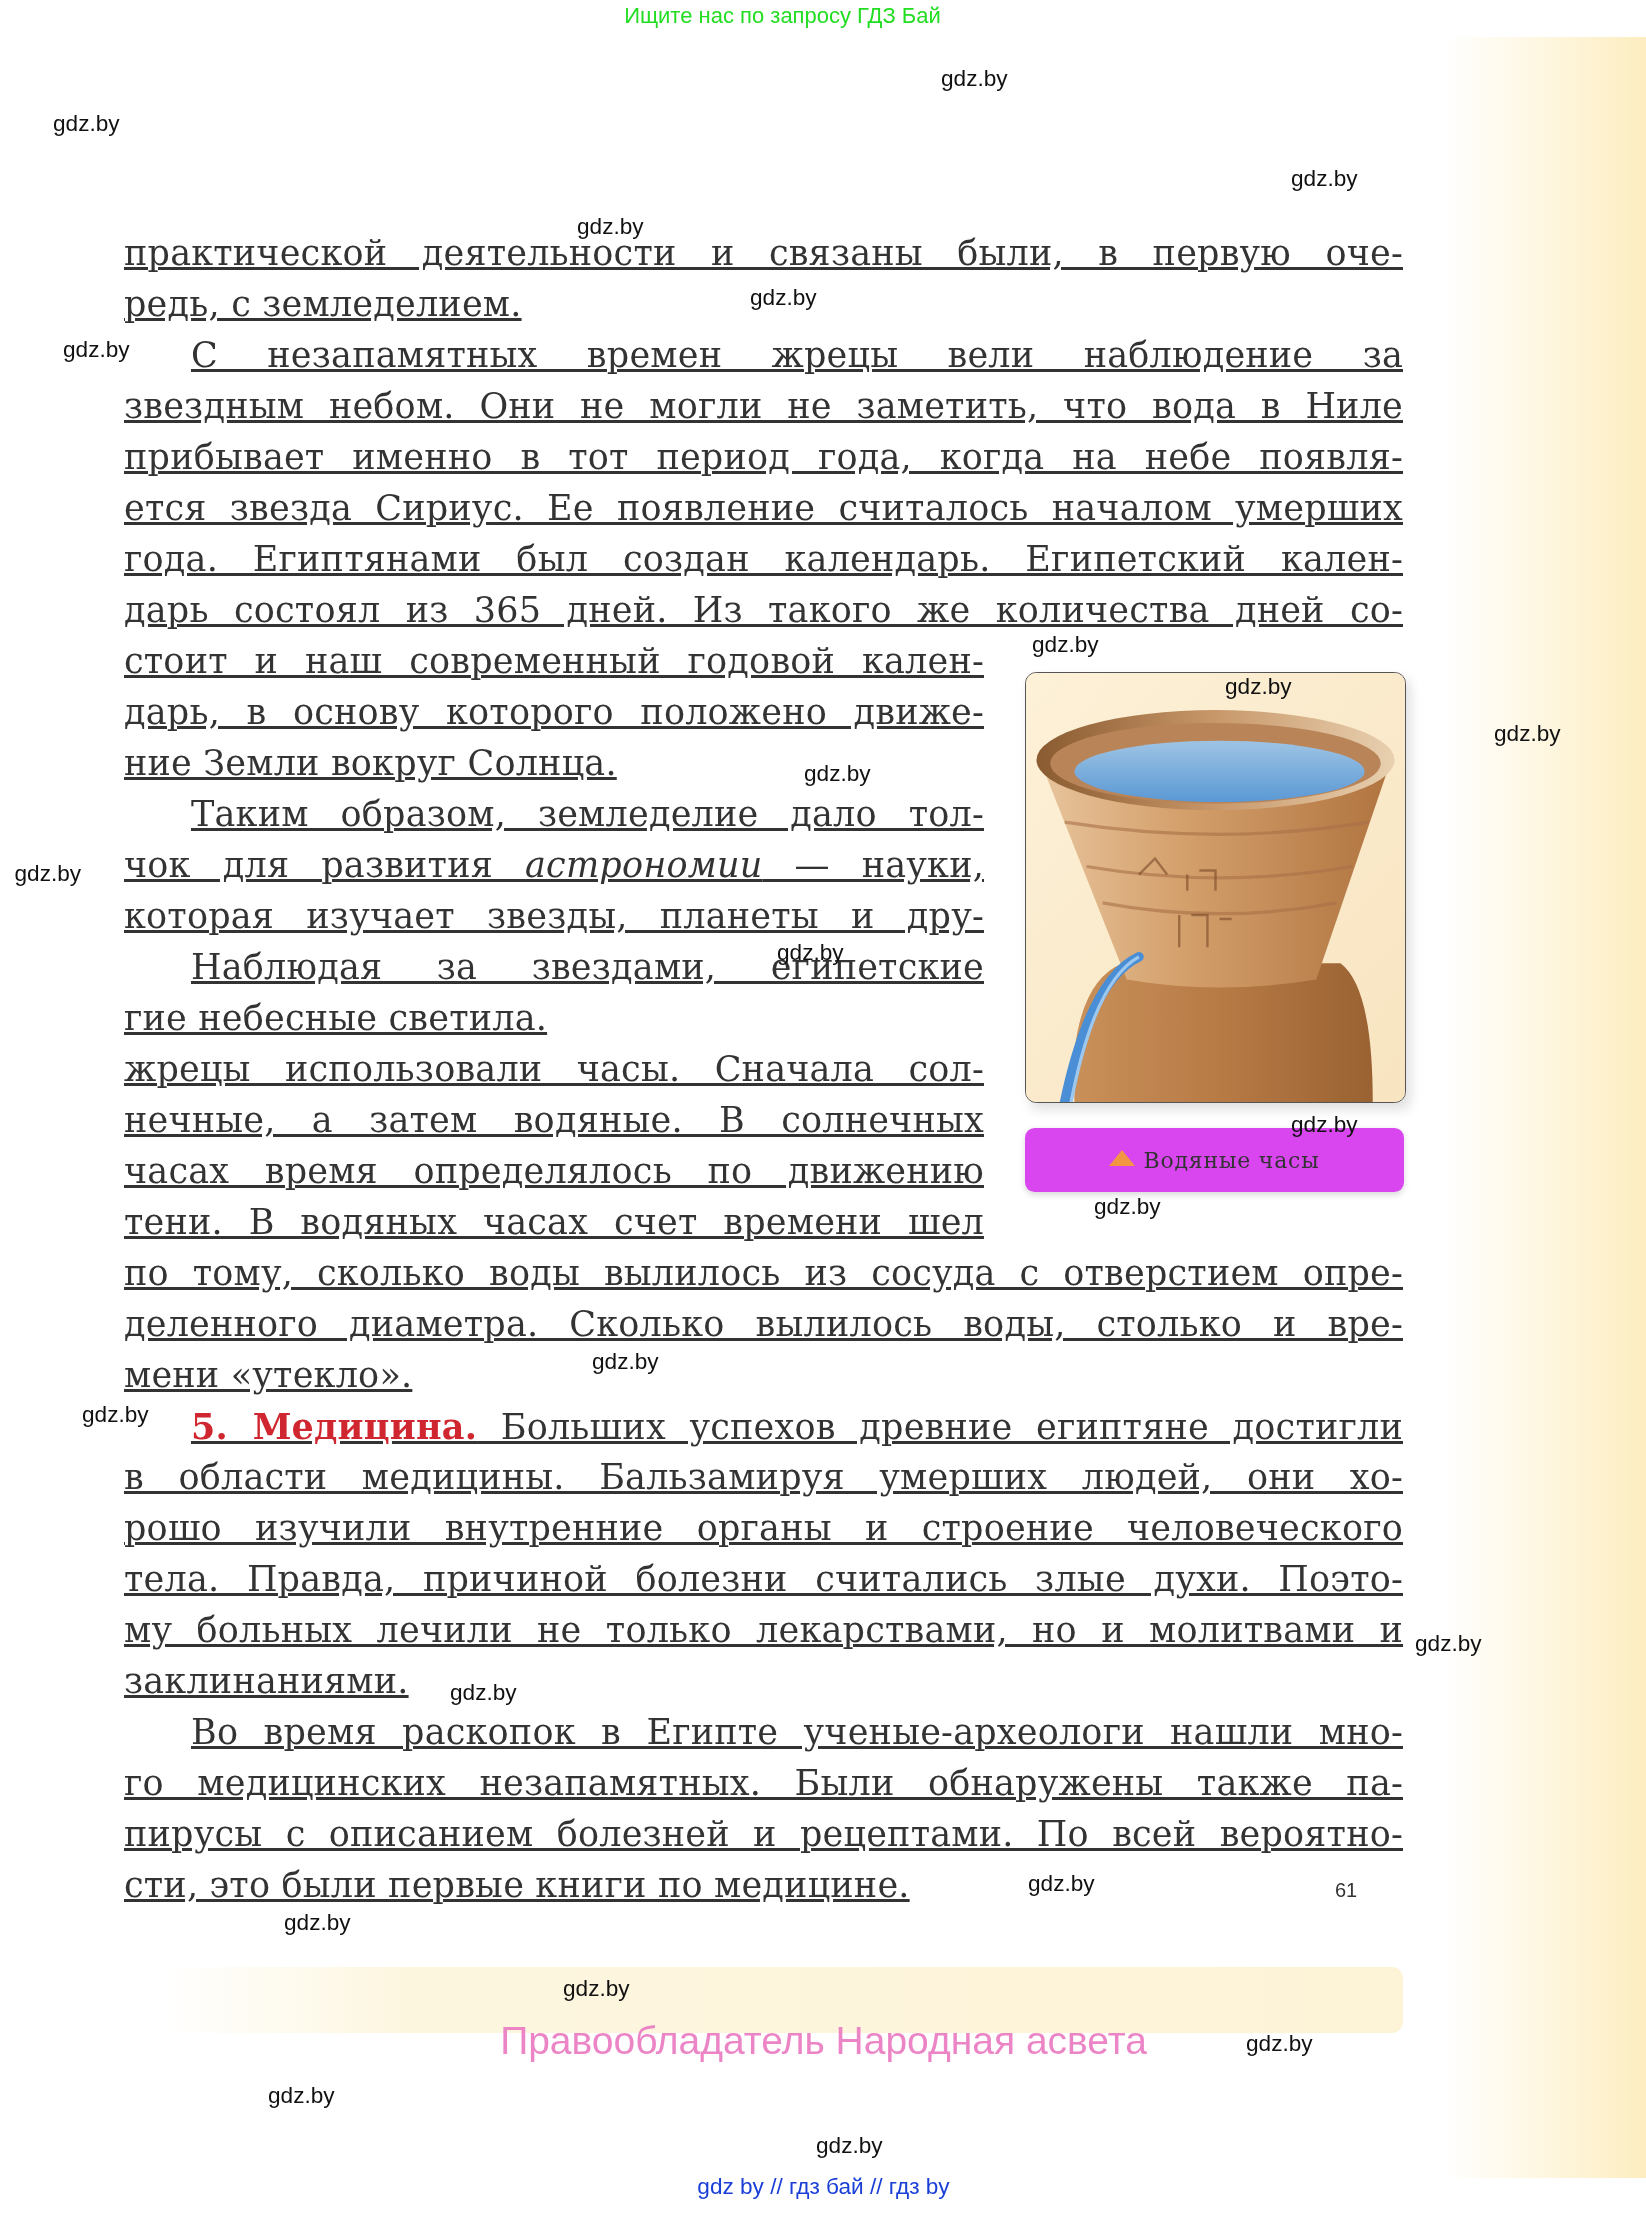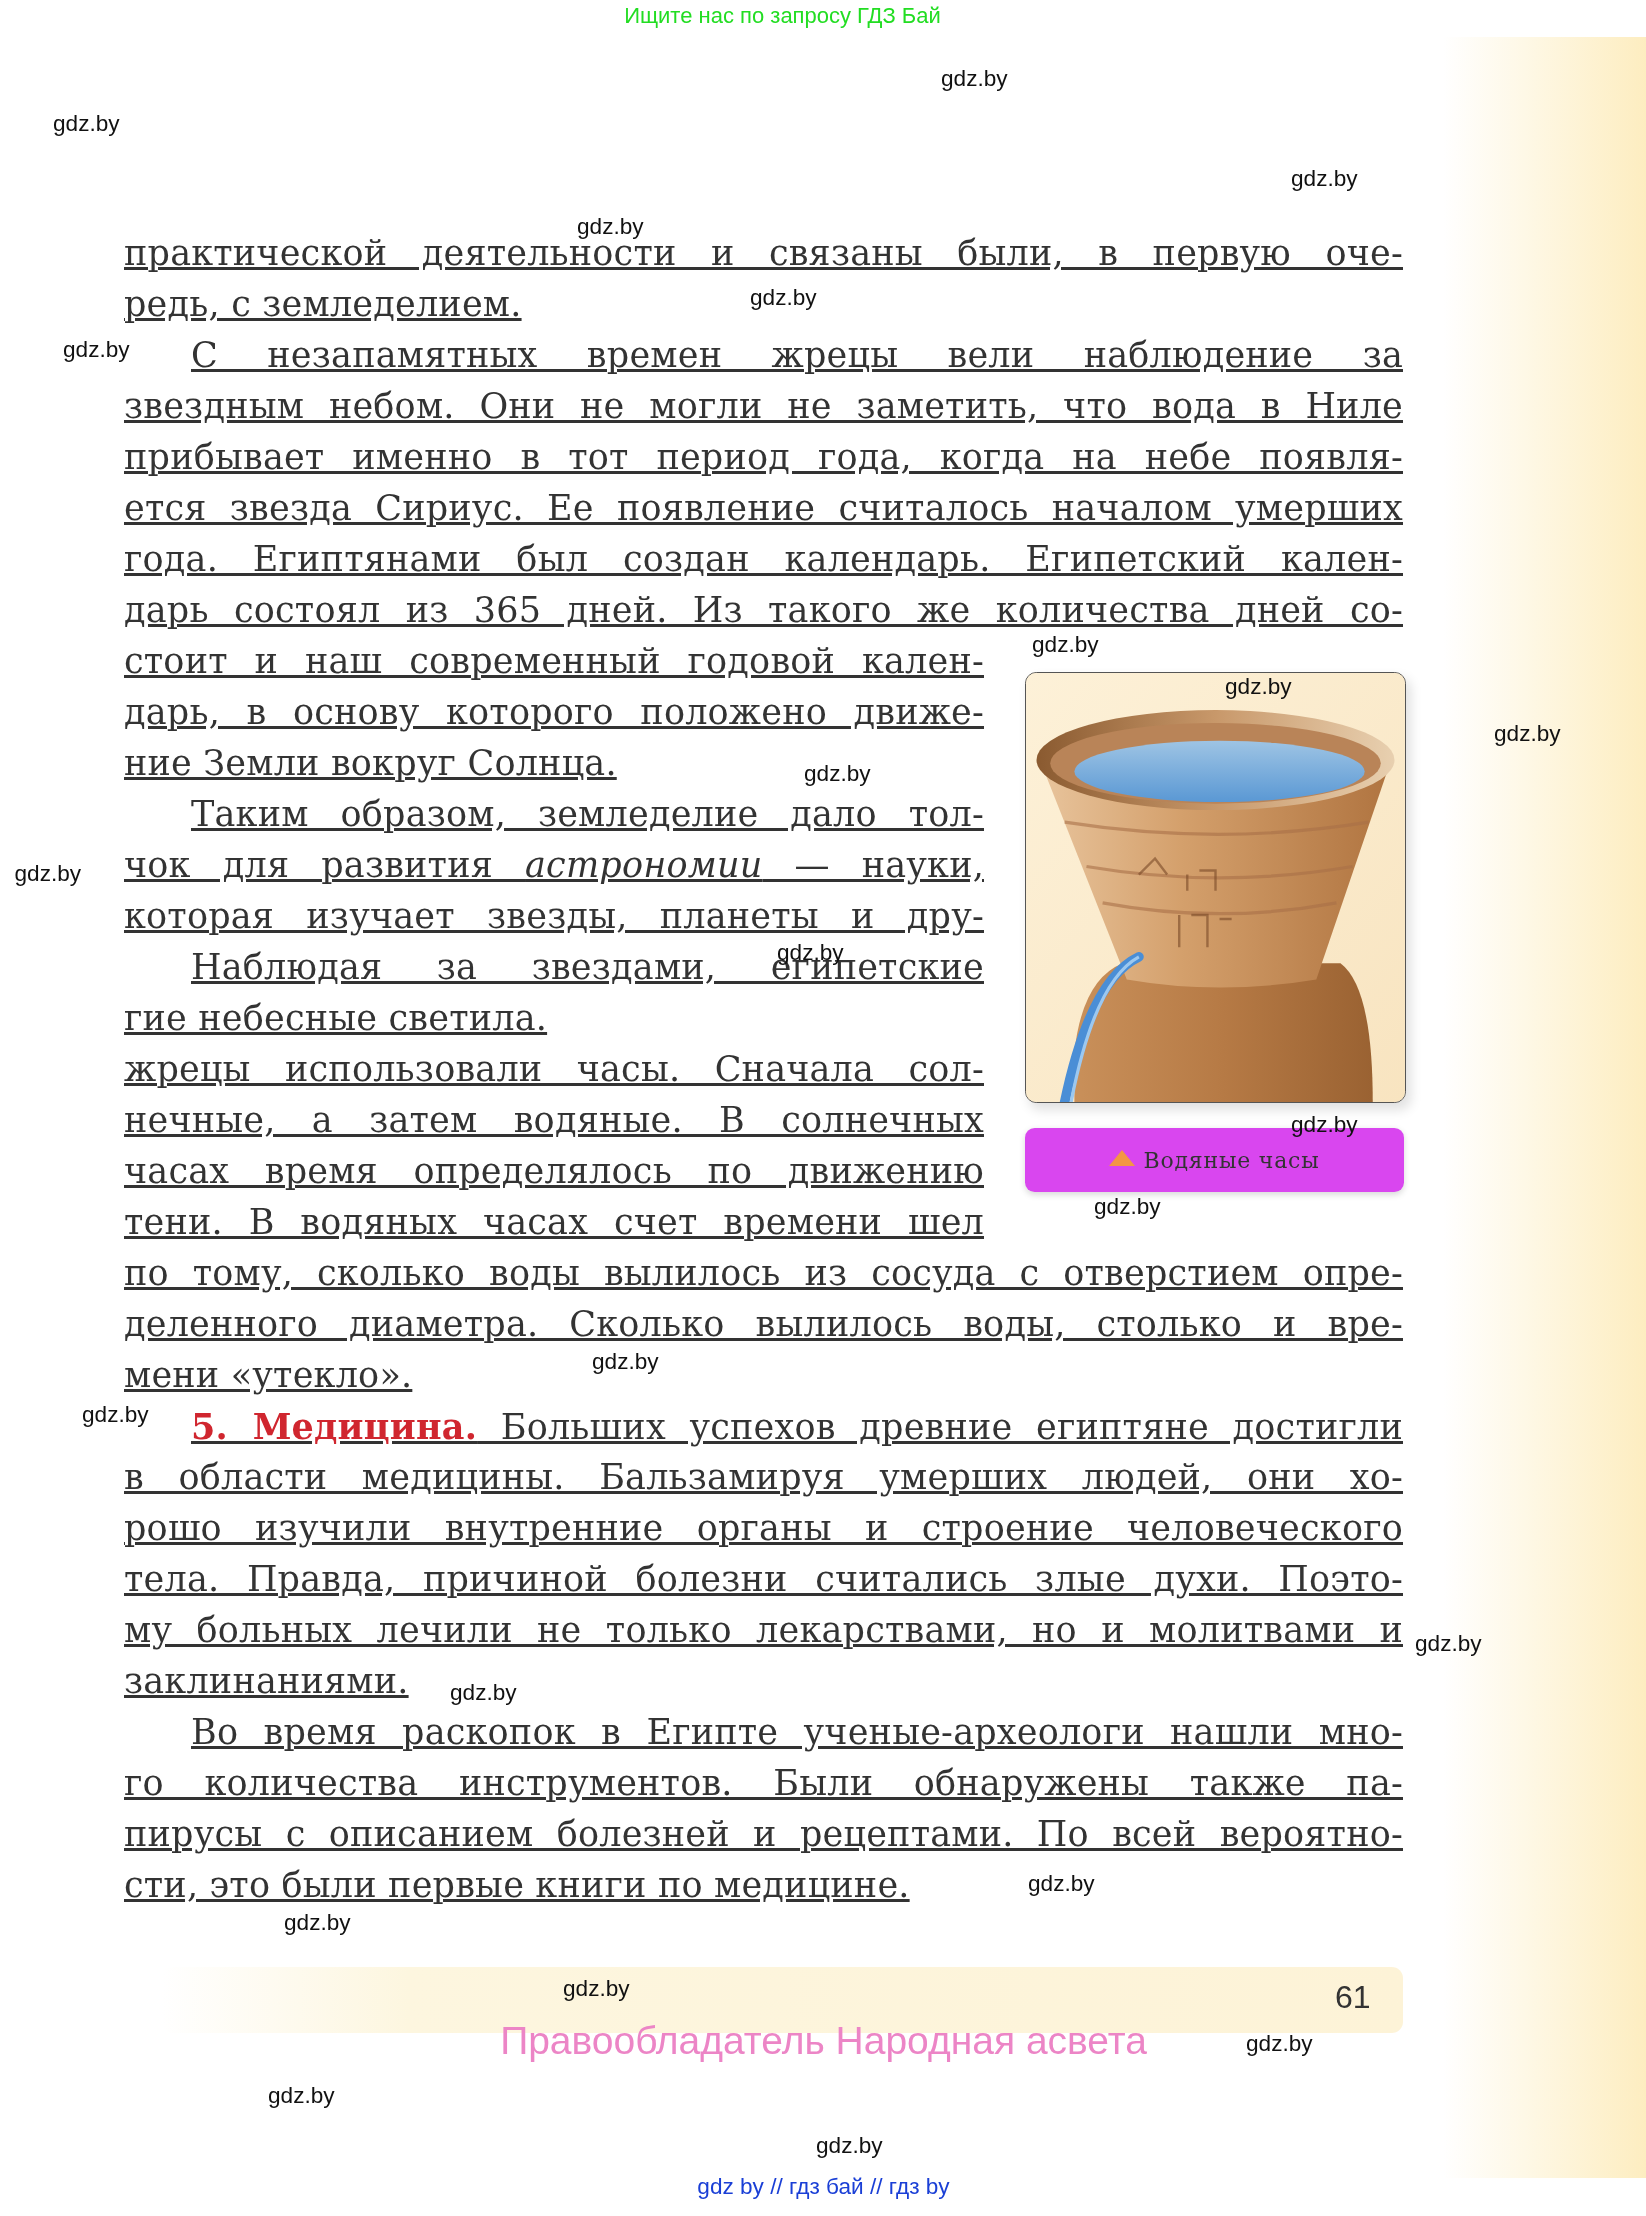--- a/index.html
+++ b/index.html
@@ -49,22 +49,22 @@
   .caption-triangle {
     width: 0; height: 0; border-left: 13px solid transparent; border-right: 13px solid transparent;
     border-bottom: 16px solid #f39644; margin-right: 8px; margin-top: -4.8px;
   }
   .page-bar {
     position: absolute; left: 161px; top: 1967px; width: 1242px; height: 66px;
     border-radius: 11.3px;
     background: linear-gradient(to right, #ffffff 0%, #fdf6df 20%, #fdf3d7 100%);
   }
   .page-number {
-    position: absolute; left: 1335px; top: 1979px; font-family: "Liberation Sans", sans-serif;
-    font-size: 32px; color: #333333;
+    position: absolute; left: 1335px; top: 1879px; font-family: "Liberation Sans", sans-serif;
+    font-size: 20px; color: #333333;
   }
   .rights {
     position: absolute; left: 0; width: 1647px; top: 2019px; text-align: center;
     font-family: "Liberation Sans", sans-serif; font-size: 39px; color: #ec85c6;
   }
   .footer-links {
     position: absolute; left: 0; width: 1647px; top: 2174px; text-align: center;
     font-family: "Liberation Sans", sans-serif; font-size: 22.6px; color: #1a3fd6;
   }
 </style>
@@ -99,21 +99,21 @@
   <span class="line full">по тому, сколько воды вылилось из сосуда с отверстием опре-</span>
   <span class="line full">деленного диаметра. Сколько вылилось воды, столько и вре-</span>
   <span class="line full last">мени «утекло».</span>
   <span class="line full indent" style="width:1212px"><span class="heading-red">5. Медицина.</span><span> Больших успехов древние египтяне достигли</span></span>
   <span class="line full">в области медицины. Бальзамируя умерших людей, они хо-</span>
   <span class="line full">рошо изучили внутренние органы и строение человеческого</span>
   <span class="line full">тела. Правда, причиной болезни считались злые духи. Поэто-</span>
   <span class="line full">му больных лечили не только лекарствами, но и молитвами и</span>
   <span class="line full last">заклинаниями.</span>
   <span class="line full indent" style="width:1212px">Во время раскопок в Египте ученые-археологи нашли мно-</span>
-  <span class="line full">го количества инструментов. Были обнаружены также па-</span>
+  <span class="line full">го медицинских незапамятных. Были обнаружены также па-</span>
   <span class="line full">пирусы с описанием болезней и рецептами. По всей вероятно-</span>
   <span class="line full last">сти, это были первые книги по медицине.</span>
 </div>
 
 <div class="figure">
   <svg width="379" height="429" viewBox="0 0 470 532">
     <defs>
       <linearGradient id="bg" x1="0" y1="0" x2="1" y2="1">
         <stop offset="0" stop-color="#fdf1d8"></stop>
         <stop offset="1" stop-color="#f8e4c0"></stop>

